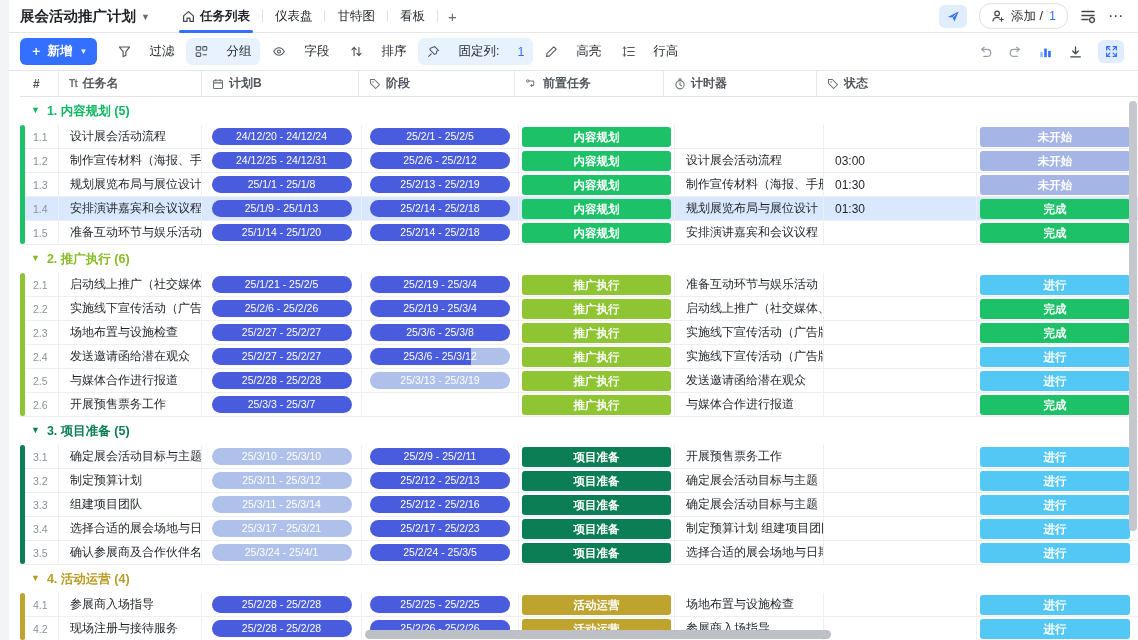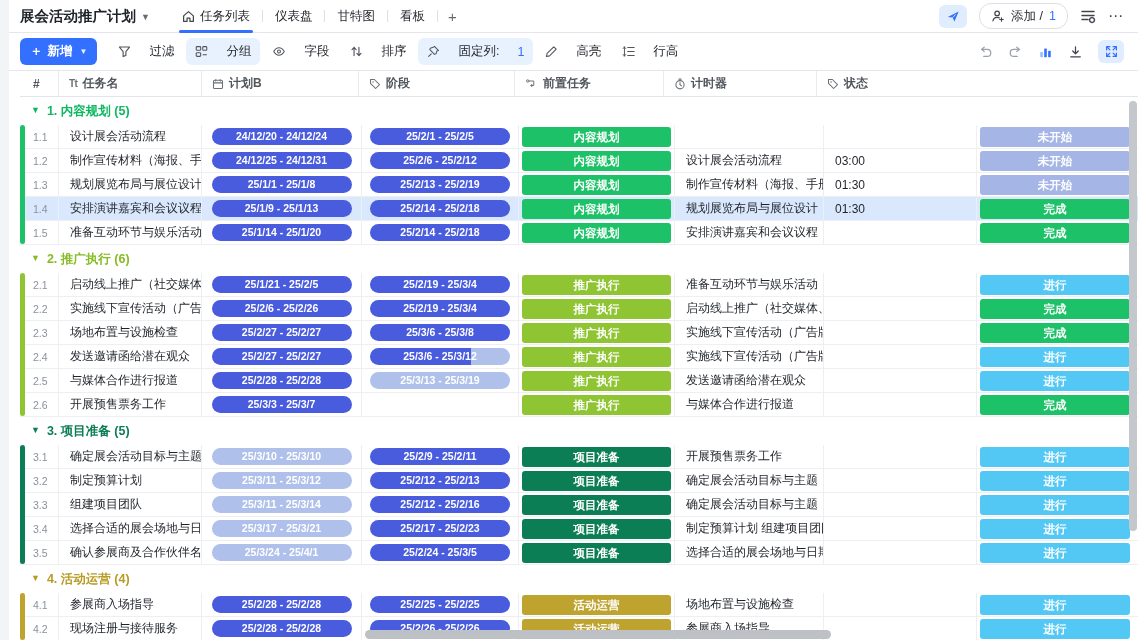--- a/index.html
+++ b/index.html
@@ -13,21 +13,21 @@
        font-family:"Liberation Sans","DejaVu Sans",sans-serif;}
   .app{position:relative;width:1138px;height:640px;overflow:hidden}
   .gutter{position:absolute;left:0;top:0;bottom:0;width:9px;background:#f3f4f6;z-index:6}
 
   
   .topbar{height:33px;display:flex;align-items:center;padding:0 14px 0 20px;border-bottom:1px solid #e5e6eb}
   .title{font-size:14.5px;font-weight:700;white-space:nowrap}
   .chev-sm{color:#646a73;font-size:9px;margin-left:5px;transform:translateY(1px)}
   .tabs{display:flex;align-items:center;height:33px;margin-left:20px}
   .tab{position:relative;height:33px;display:flex;align-items:center;gap:5px;padding:0 12px;font-size:12.5px;color:var(--ink);cursor:pointer;white-space:nowrap}
-  .tab.active{font-weight:400}
+  .tab.active{font-weight:700}
   .tab.active::after{content:"";position:absolute;left:9px;right:9px;bottom:0;height:3px;border-radius:2px;background:var(--primary)}
   .tabsep{width:1px;height:12px;background:#dde0e5}
   .tab.plus{color:#646a73;font-size:15px;padding:0 10px}
   .tb-right{margin-left:auto;display:flex;align-items:center;gap:12px}
   .sq-blue{width:28px;height:23px;border-radius:6px;background:#E0EDFF;display:flex;align-items:center;justify-content:center;cursor:pointer}
   .add-btn{display:flex;align-items:center;gap:6px;height:26px;padding:0 11px;border:1px solid #dee0e3;border-radius:12px;font-size:12.5px;cursor:pointer;background:#fff}
   .add-btn .v1{color:var(--primary)}
   .plain-ic{display:flex;align-items:center;justify-content:center;cursor:pointer}
   .more-dots{font-size:15px;color:#41464d;letter-spacing:1px;cursor:pointer}
 
@@ -62,21 +62,21 @@
   .gbar{position:absolute;left:0;top:28px;bottom:1px;width:5px;border-radius:3px;z-index:2}
   .group-hd{height:28px;display:flex;align-items:center;gap:7px;padding-left:11px;font-size:12.5px;font-weight:700;cursor:pointer}
   .group-hd .gchev{font-size:9px;transform:translateY(-1px)}
   .row{display:flex;height:24px;background:#fff;border-bottom:1px solid var(--rowline)}
   .row.selected{background:#D9E8FC}
   .c{height:100%;display:flex;align-items:center;border-right:1px solid var(--rowline);overflow:hidden}
   .c:last-child{border-right:none}
   .c-num{font-size:10.5px;color:#8a919c;padding-left:13px}
   .c-task{padding-left:11px;font-size:12px;white-space:nowrap;cursor:text}
   .c-plan{justify-content:center;cursor:pointer}
-  .pill{width:140px;height:17px;line-height:17px;border-radius:9px;background:var(--pill);color:#fff;font-size:10.5px;font-weight:700;text-align:center;white-space:nowrap;overflow:hidden}
+  .pill{width:140px;height:17px;line-height:17px;border-radius:9px;background:var(--pill);color:#fff;font-size:10.5px;font-weight:400;text-align:center;white-space:nowrap;overflow:hidden}
   .pill.faded{background:var(--pill-faded)}
   .c-stage,.c-status{padding:0 3px;cursor:pointer}
   .badge{flex:1;height:20px;line-height:20px;border-radius:3px;color:#fff;font-weight:700;font-size:11.5px;text-align:center;white-space:nowrap;overflow:hidden}
   .st-todo{background:var(--status-todo)}
   .st-doing{background:var(--status-doing)}
   .st-done{background:var(--status-done)}
   .c-pre{padding-left:11px;font-size:12px;white-space:nowrap;cursor:pointer}
   .c-timer{padding-left:11px;font-size:12px;cursor:pointer}
 
   .vscroll{position:absolute;right:1px;top:101px;width:8px;height:430px;border-radius:4px;background:#c4c7cc;z-index:7;cursor:grab}

